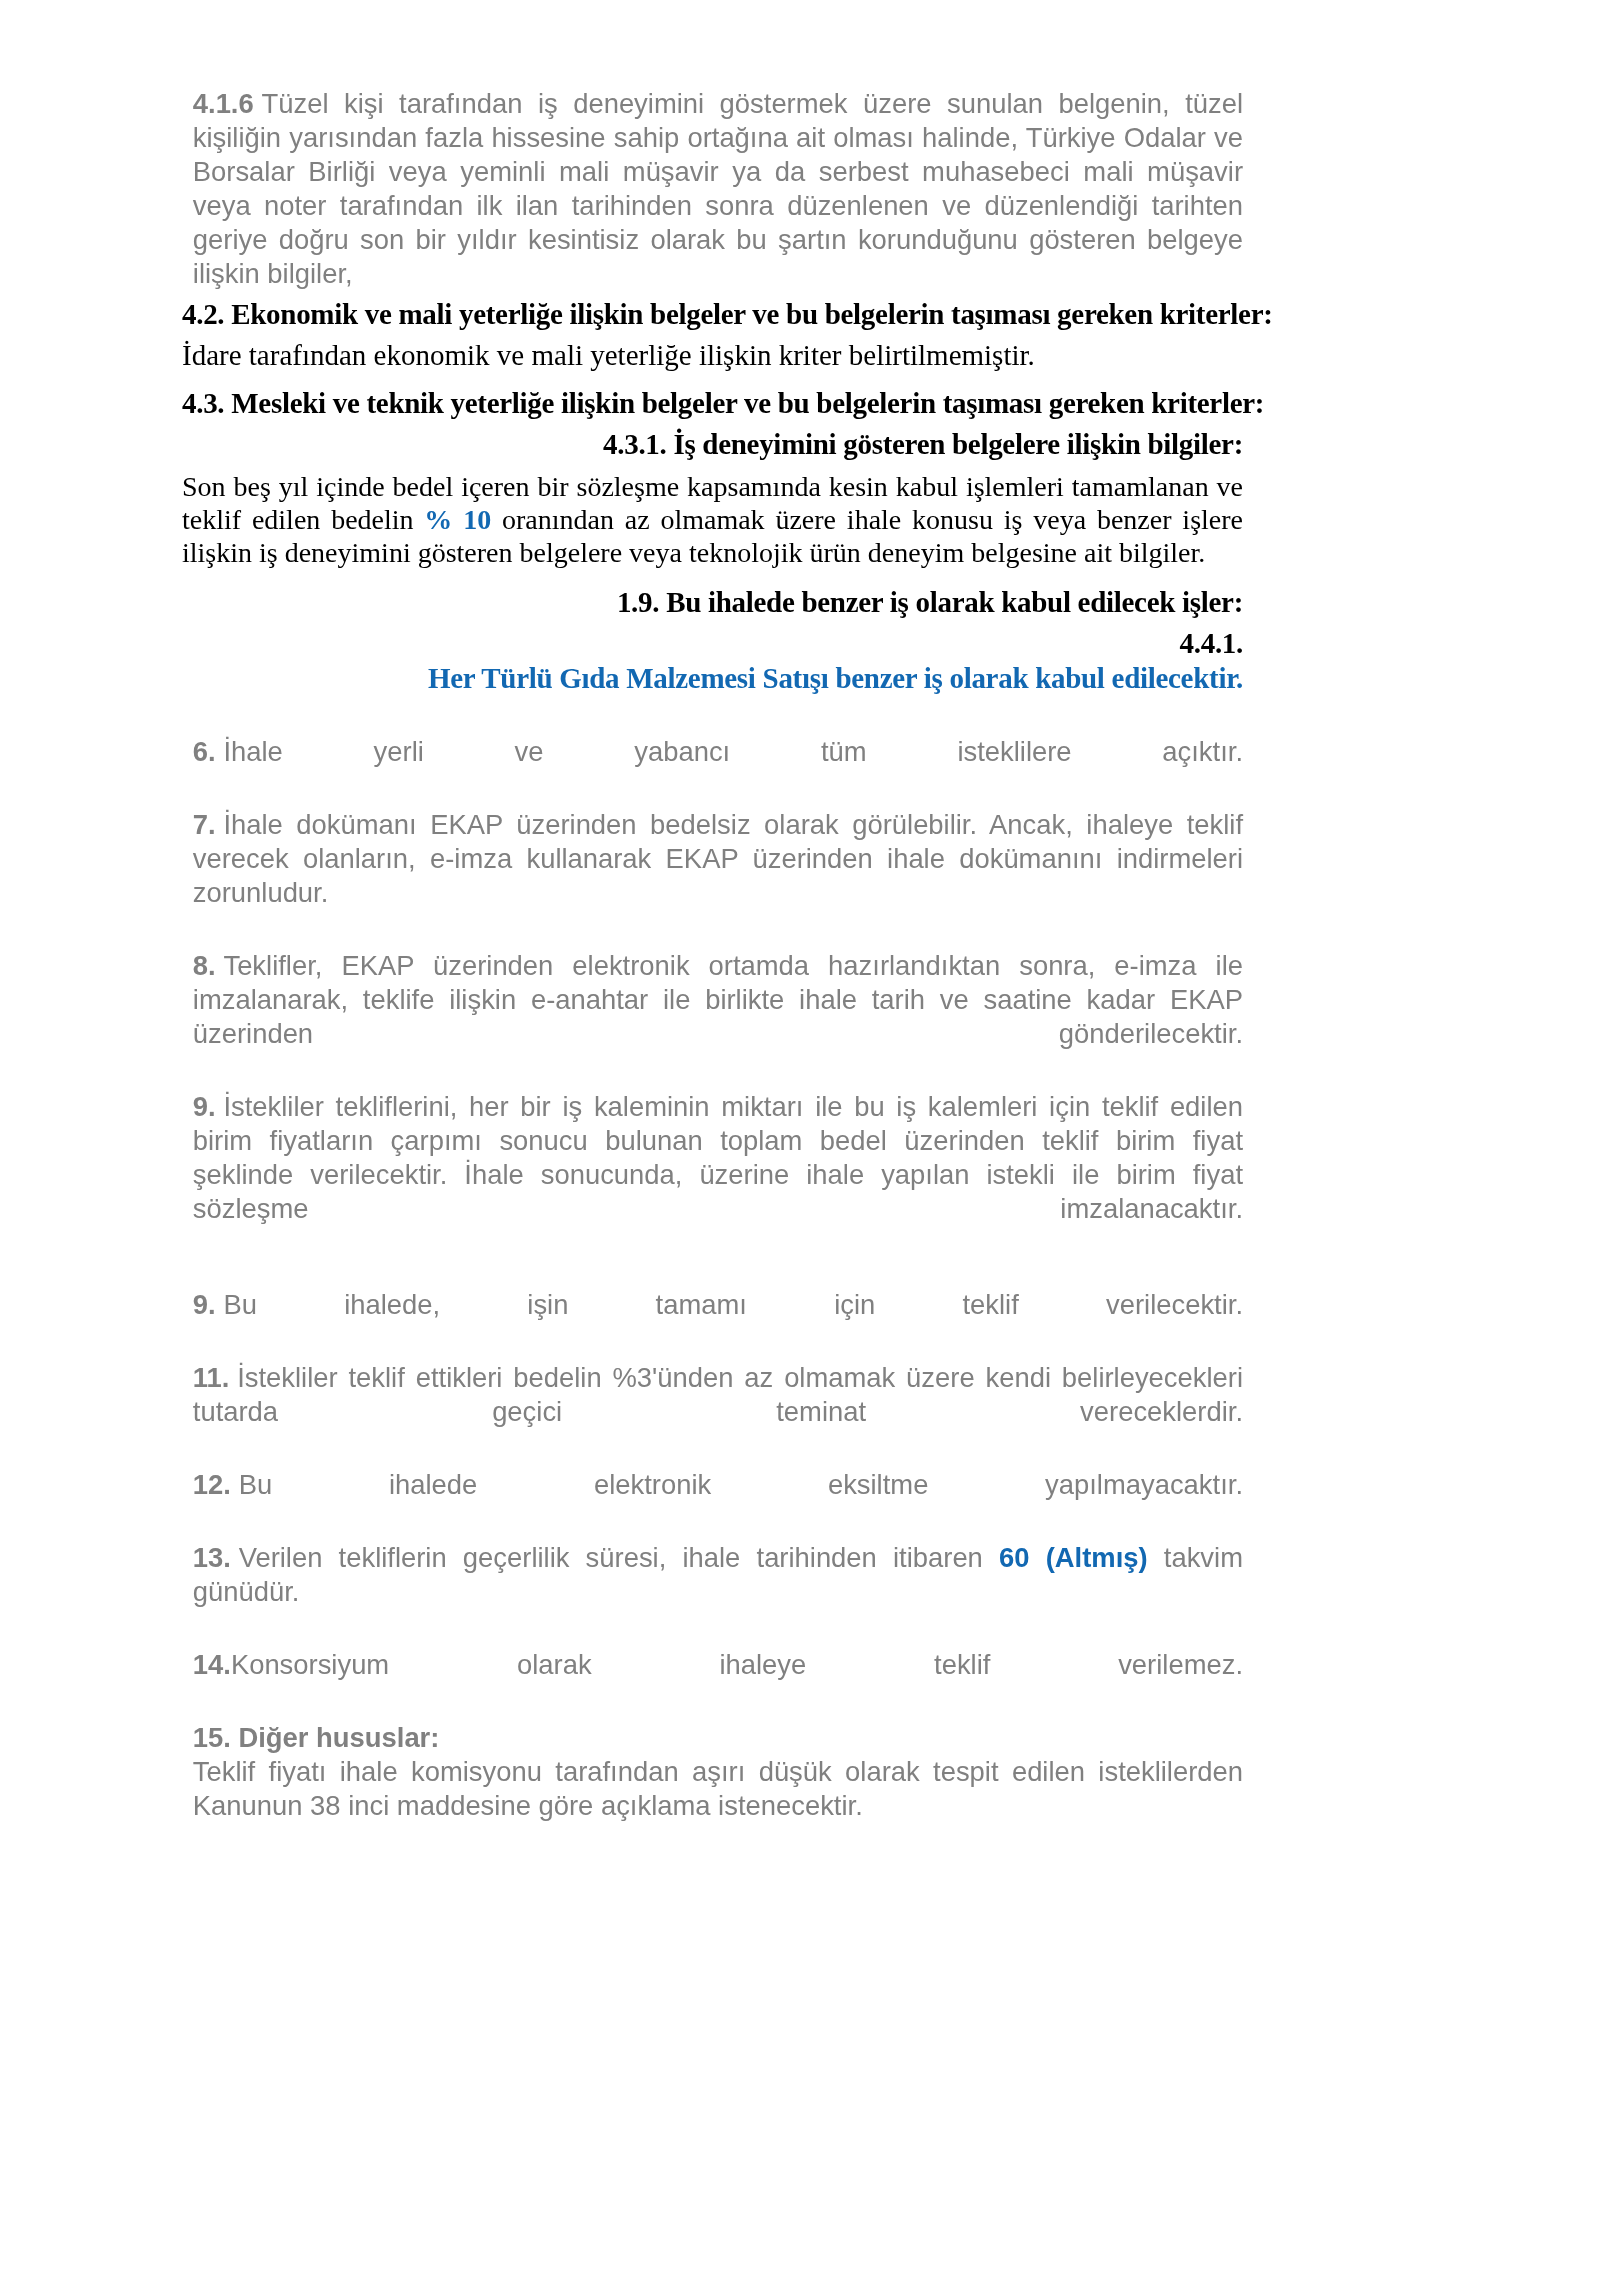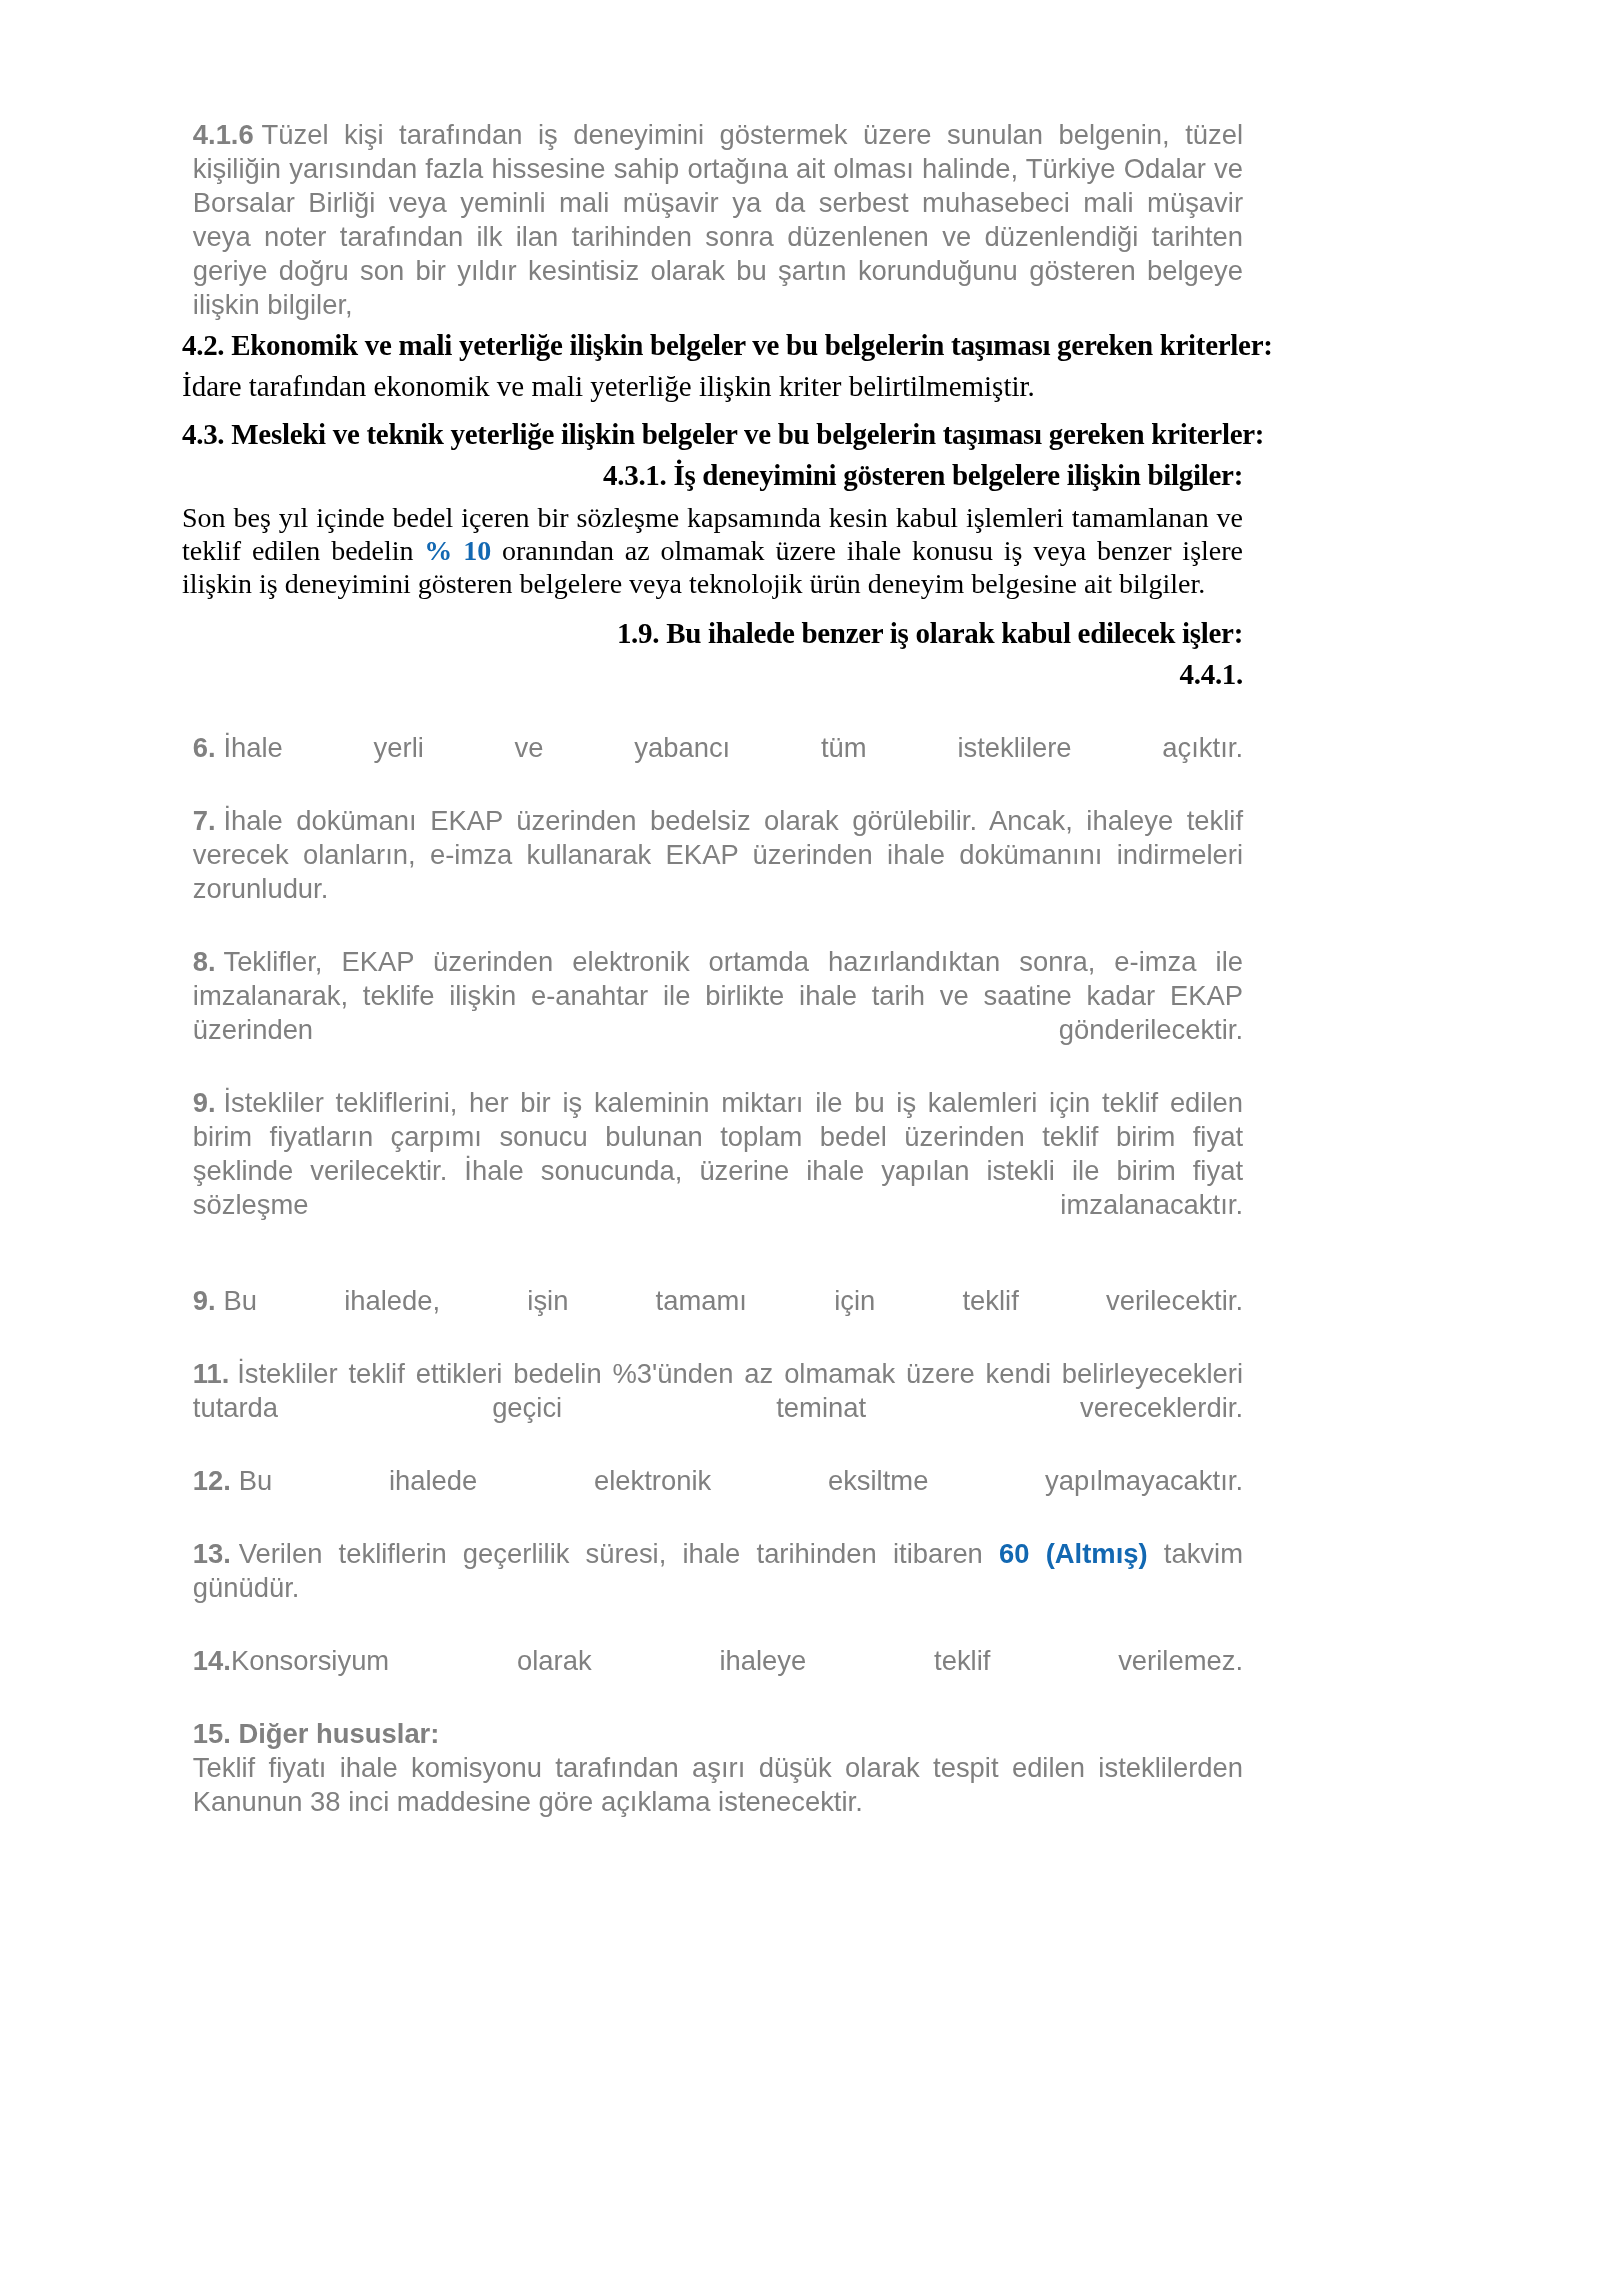--- a/index.html
+++ b/index.html
@@ -9,21 +9,21 @@
     --paper:#ffffff;
   }
   html,body{margin:0;padding:0;}
   body{background:var(--paper);}
   .page{
     position:relative;
     width:1431px;
     height:2293px;
     background:var(--paper);
     box-sizing:border-box;
-    padding:118px 188px 0 182px;
+    padding:87px 188px 0 182px;
     overflow:hidden;
     font-family:"Liberation Sans", sans-serif;
   }
   
   .gray{
     color:var(--gray);
     font-size:27.4px;
     line-height:34px;
     text-align:justify;
     margin:0 0 0 10.8px;
@@ -67,20 +67,21 @@
 
   <p class="serif sh mt6">4.2. Ekonomik ve mali yeterliğe ilişkin belgeler ve bu belgelerin taşıması gereken kriterler:</p>
   <p class="serif mt6">İdare tarafından ekonomik ve mali yeterliğe ilişkin kriter belirtilmemiştir.</p>
 
   <p class="serif sh mt14">4.3. Mesleki ve teknik yeterliğe ilişkin belgeler ve bu belgelerin taşıması gereken kriterler:</p>
   <p class="serif sh mt6">4.3.1. İş deneyimini gösteren belgelere ilişkin bilgiler:</p>
   <p class="serif p431 mt8"><span>Son beş yıl içinde bedel içeren bir sözleşme kapsamında kesin kabul işlemleri tamamlanan ve teklif edilen bedelin</span> <b class="blue">% 10</b> <span>oranından az olmamak üzere ihale konusu iş veya benzer işlere ilişkin iş deneyimini gösteren belgelere veya teknolojik ürün deneyim belgesine ait bilgiler.</span></p>
 
   <p class="serif sh mt16">1.9. Bu ihalede benzer iş olarak kabul edilecek işler:</p>
   <p class="serif sh mt6">4.4.1.</p>
+  <p class="serif sh blue">Her Türlü Gıda Malzemesi Satışı benzer iş olarak kabul edilecektir.</p>
 
 
   <p class="gray jlast mt30"><b class="num">6.</b><span>İhale yerli ve yabancı tüm isteklilere açıktır.</span></p>
 
   <p class="gray jlast mt30"><b class="num">7.</b><span>İhale dokümanı EKAP üzerinden bedelsiz olarak görülebilir. Ancak, ihaleye teklif verecek olanların, e-imza kullanarak EKAP üzerinden ihale dokümanını indirmeleri zorunludur.</span></p>
 
   <p class="gray jlast mt30"><b class="num">8.</b><span>Teklifler, EKAP üzerinden elektronik ortamda hazırlandıktan sonra, e-imza ile imzalanarak, teklife ilişkin e-anahtar ile birlikte ihale tarih ve saatine kadar EKAP üzerinden gönderilecektir.</span></p>
 
   <p class="gray jlast mt30"><b class="num">9.</b><span>İstekliler tekliflerini, her bir iş kaleminin miktarı ile bu iş kalemleri için teklif edilen birim fiyatların çarpımı sonucu bulunan toplam bedel üzerinden teklif birim fiyat şeklinde verilecektir. İhale sonucunda, üzerine ihale yapılan istekli ile birim fiyat sözleşme imzalanacaktır.</span></p>
 

